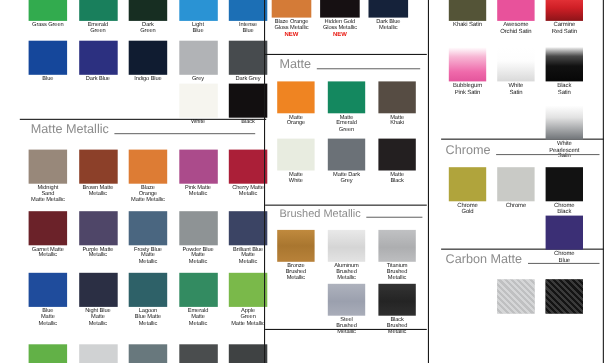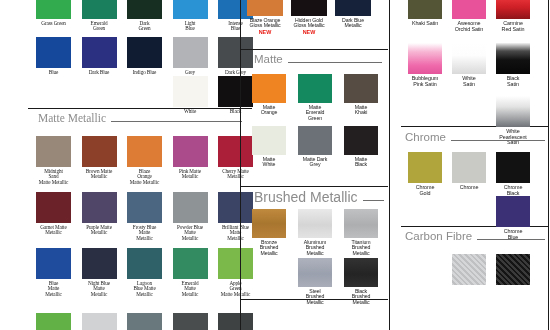--- a/index.html
+++ b/index.html
@@ -10,21 +10,21 @@
     overflow: hidden;
   }
   #sheet {
     position: relative;
     width: 550px; height: 330px;
     background: #ffffff;
   }
 
   
   .column { position: absolute; top: 0; height: 330px; }
-  #col-left   { left: 12px;   width: 240px; font-family: Liberation Serif, serif; }
+  #col-left   { left: 2px;   width: 240px; }
   #col-mid    { left: 240px; width: 150px; border-left: 1.2px solid #1a1a1a; border-right: 1.2px solid #1a1a1a; }
   #col-right  { left: 401px; width: 160px; }
   #col-right .inner-frame {
     position: absolute; left: 0; top: 0; width: 148px; height: 330px;
     border-right: 1.2px solid #1a1a1a;
   }
 
   
   .hrule { position: absolute; height: 0; border-top: 1.2px solid #1a1a1a; }
 
@@ -291,21 +291,21 @@
       <div class="cell">
         <span class="sw" style="width:34px;height:29px;background:#6b7177;"></span>
         <span class="cap">Matte Dark<br>Grey</span>
       </div>
       <div class="cell">
         <span class="sw" style="width:34px;height:29px;background:#231f20;"></span>
         <span class="cap">Matte<br>Black</span>
       </div>
     </div>
 
-    <div class="section-head" style="left:13px; top:189px; width:130px; font-size:14px;">
+    <div class="section-head" style="left:13px; top:189px; width:130px; font-size:10px;">
       <span class="txt">Brushed Metallic</span>
       <span class="rule"></span>
     </div>
 
     <div class="row" style="left:11px; top:209px; gap:12px;">
       <div class="cell">
         <span class="sw" style="width:34px;height:29px;background:linear-gradient(180deg,#c08a3e 0%,#a9762f 50%,#b8823a 100%);"></span>
         <span class="cap">Bronze<br>Brushed<br>Metallic</span>
       </div>
       <div class="cell">
@@ -395,21 +395,21 @@
     </div>
 
     <div class="row" style="left:95px; top:196px; gap:10px;">
       <div class="cell">
         <span class="sw" style="width:34px;height:31px;background:#3b2f75;"></span>
         <span class="cap">Chrome<br>Blue</span>
       </div>
     </div>
 
     <div class="section-head" style="left:4px; top:230px; width:140px; font-size:11.5px;">
-      <span class="txt">Carbon Fibre</span>
+      <span class="txt">Carbon Matte</span>
       <span class="rule"></span>
     </div>
 
     <div class="row" style="left:51px; top:254px; gap:10px;">
       <div class="cell">
         <span class="sw" style="width:34px;height:31px;background:
                 repeating-linear-gradient(45deg,#d5d6d7 0 2px,#bfc0c1 2px 4px),
                 linear-gradient(180deg,#d8d9da,#c3c4c5);"></span>
       </div>
       <div class="cell">

